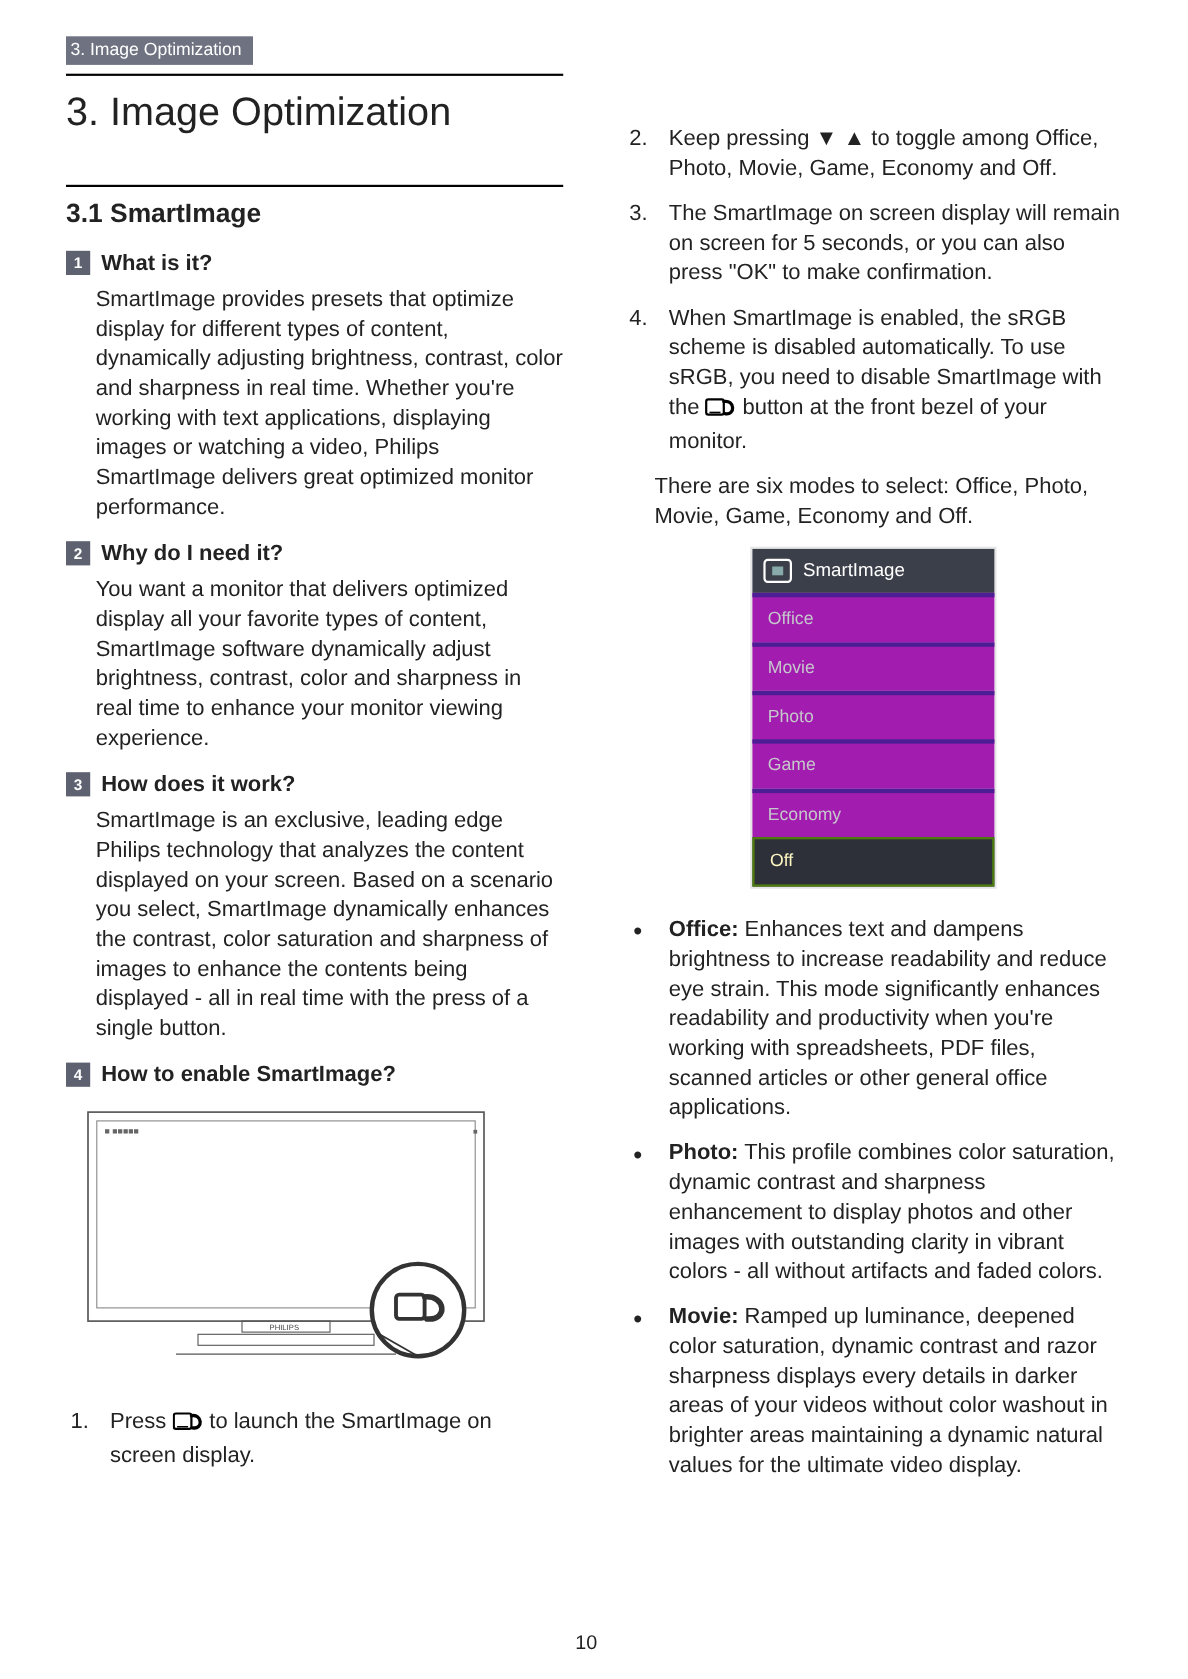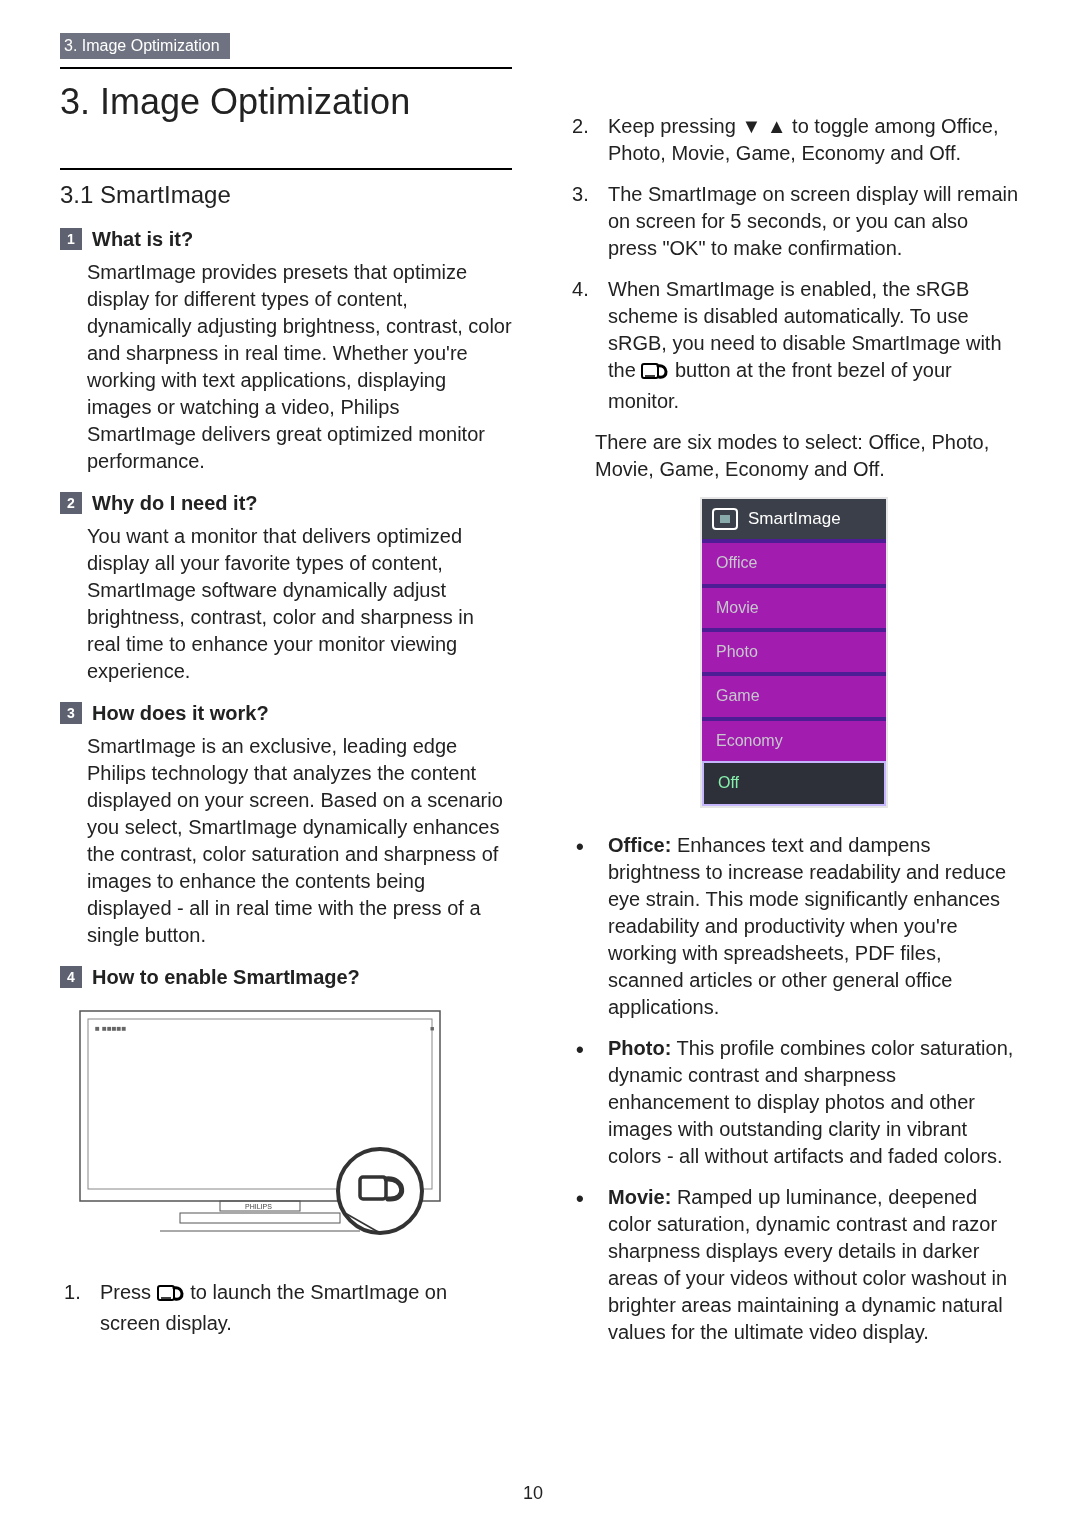--- a/index.html
+++ b/index.html
@@ -32,21 +32,21 @@
     font-weight: 400;
     margin-bottom: 40px;
   }
   .sec-rule {
     border-top: 2px solid #000;
     margin: 0 0 8px 0;
     width: 452px;
   }
   h2.section {
     font-size: 24px;
-    font-weight: 400;
+    font-weight: 700;
     margin-bottom: 14px;
   }
   .columns {
     display: flex;
     gap: 56px;
   }
   .col { width: 452px; }
   .q-head {
     display: flex;
     align-items: center;
@@ -113,21 +113,21 @@
   }
   .bold { font-weight: 600; }
   .monitor-fig {
     width: 420px;
     height: 260px;
     margin: 10px 0 18px 0;
     position: relative;
   }
   .monitor-fig svg { width: 100%; height: 100%; }
   .osd-menu {
-    width: 188px;
+    width: 224px;
     margin: 10px auto 24px auto;
     border: 2px solid #e6e6e6;
   }
   .osd-title {
     background: #3b3f49;
     color: #fff;
     padding: 8px 10px;
     display: flex;
     align-items: center;
     gap: 10px;
@@ -151,22 +151,22 @@
   .osd-item {
     background: #a21caf;
     color: #c6c8cc;
     padding: 9px 14px;
     border-top: 4px solid #4c1d95;
     font-family: Arial, sans-serif;
     font-size: 16px;
   }
   .osd-item.sel {
     background: #2d3039;
-    color: #86efac;
-    border: 2px solid #c4b5fd;
+    color: #fef9c3;
+    border: 2px solid #4d7c0f;
   }
   .page-num {
     position: absolute;
     bottom: 20px;
     left: 0; right: 14px;
     text-align: center;
     font-size: 18px;
     font-weight: 300;
   }
   .tri { font-family: Arial, sans-serif; }

